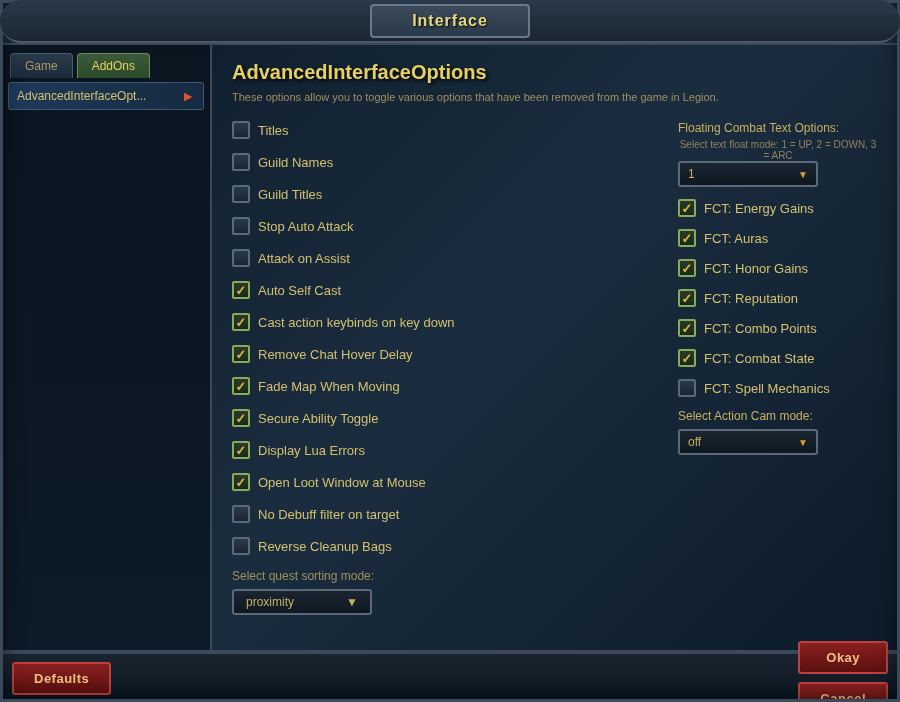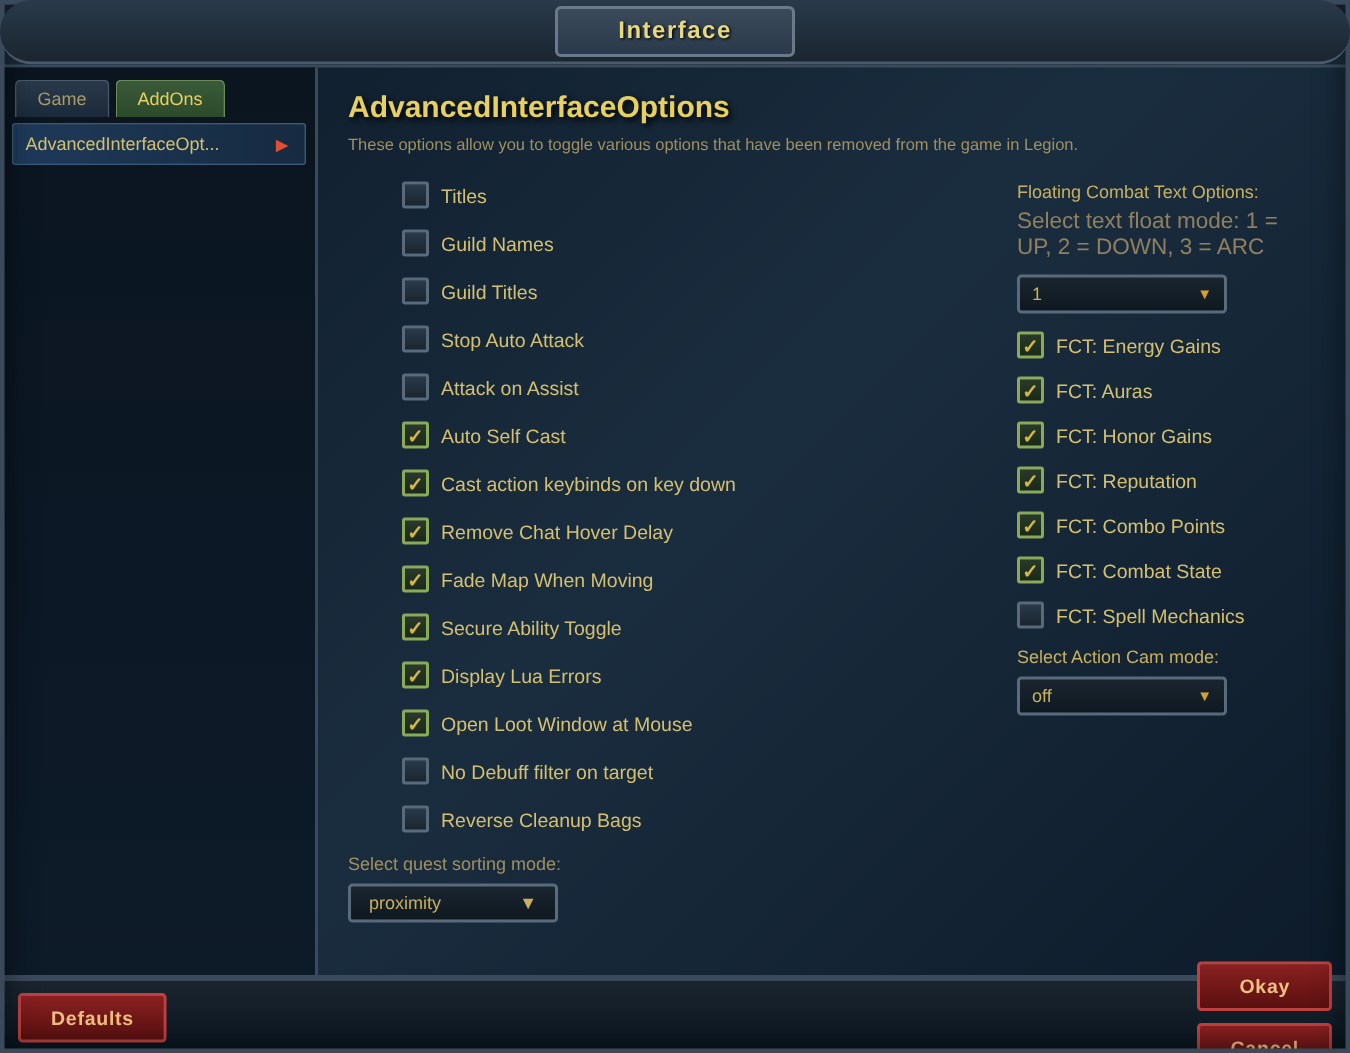--- a/index.html
+++ b/index.html
@@ -141,21 +141,20 @@
     .col-right {
       width: 200px;
     }
 
     
     .check-item {
       display: flex;
       align-items: center;
       gap: 8px;
       margin-bottom: 14px;
-      margin-left: 36px;
     }
 
     .checkbox {
       width: 18px;
       height: 18px;
       background: linear-gradient(to bottom, #2a3a4a, #1a2530);
       border: 2px solid #5a6a7a;
       border-radius: 2px;
       display: flex;
       align-items: center;
@@ -184,23 +183,23 @@
     }
 
     
     .fct-title {
       font-size: 12px;
       color: #c8b060;
       margin-bottom: 4px;
     }
 
     .fct-subtitle {
-      font-size: 15px;
+      font-size: 10px;
       color: #908060;
-      margin-bottom: 10px;
+      text-align: center;
     }
 
     
     .dropdown {
       background: linear-gradient(to bottom, #1a2530, #0d1820);
       border: 2px solid #5a6a7a;
       border-radius: 3px;
       padding: 4px 8px;
       color: #c8b060;
       font-size: 12px;

